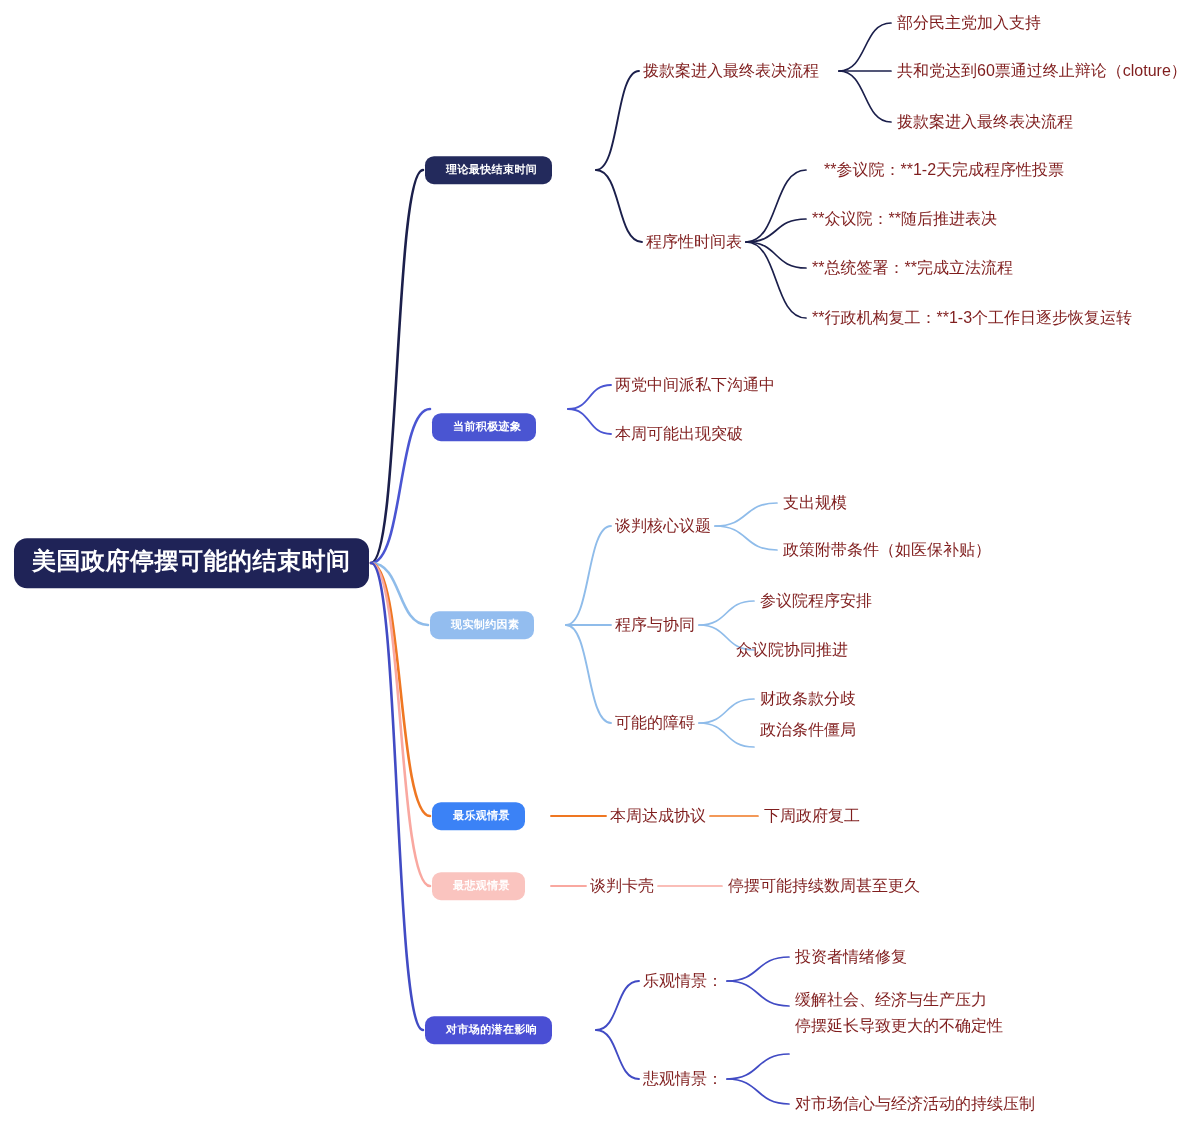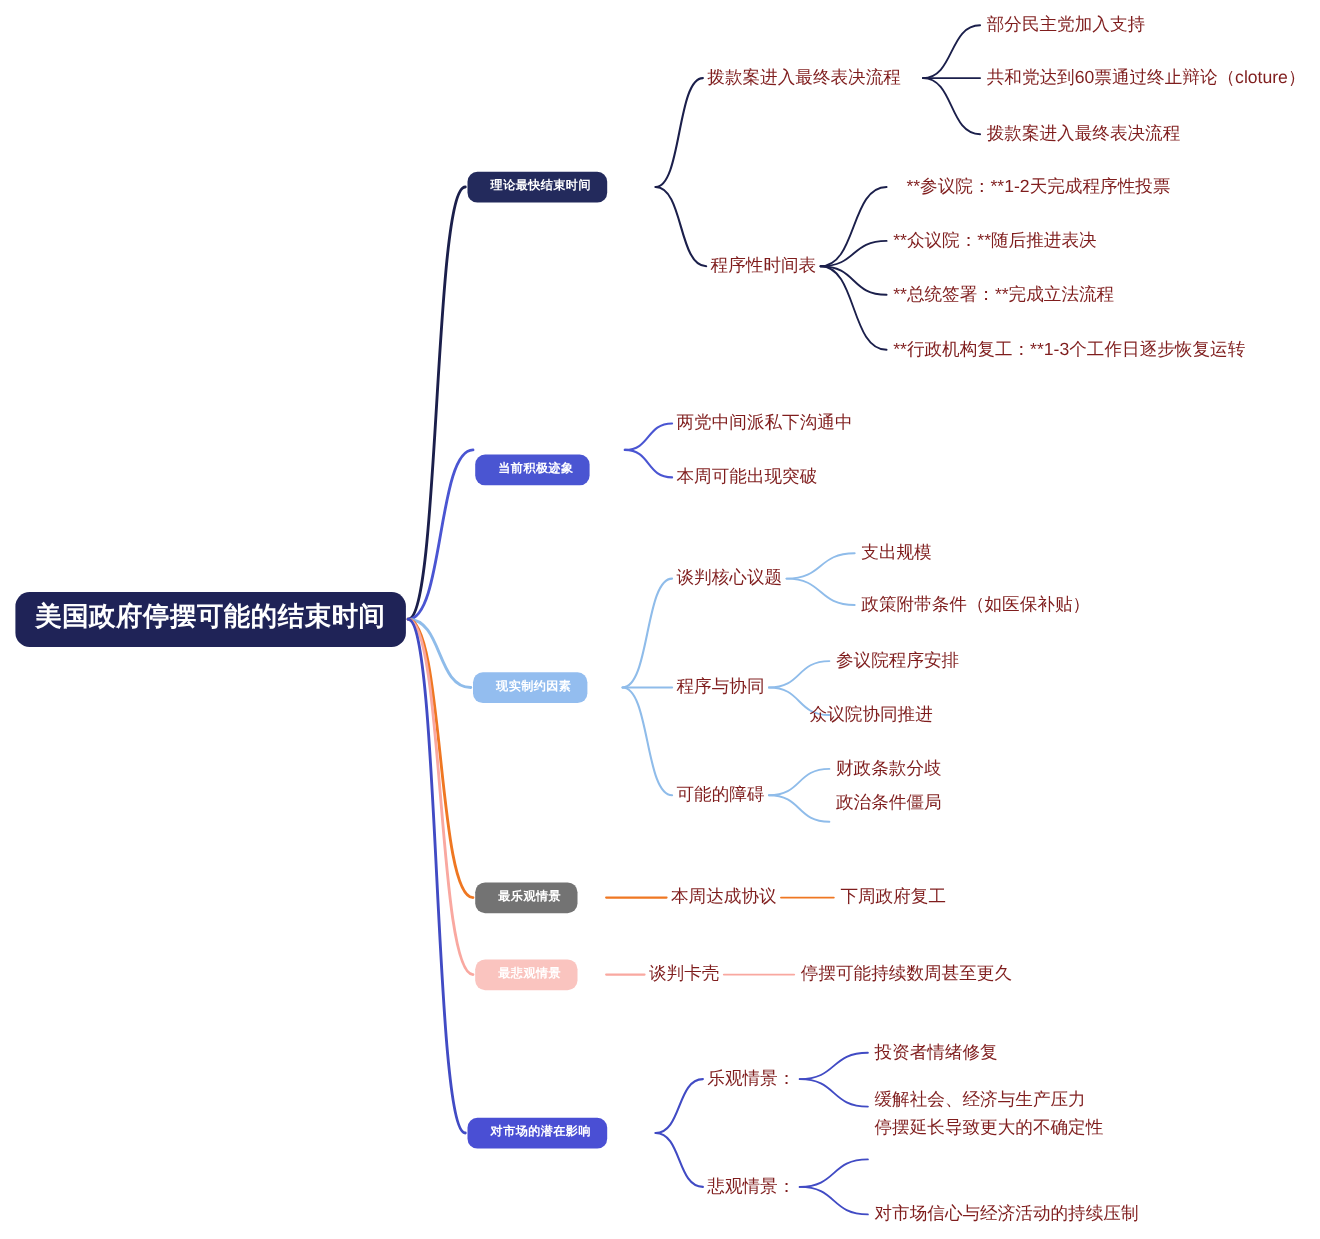--- a/index.html
+++ b/index.html
@@ -47,21 +47,21 @@
     font-size: 11px;
     font-weight: bold;
     letter-spacing: 0.4px;
     padding: 7px 15px 8px 21px;
     border-radius: 9px;
     line-height: 1.15;
   }
   .badge-navy   { background: #232a5c; }
   .badge-indigo { background: #4a55d2; }
   .badge-ltblue { background: #93bdef; }
-  .badge-orange { background: #737373; }
+  .badge-orange { background: #3b82f6; }
   .badge-pink   { background: #fac4bf; }
   .badge-violet { background: #4a4fd4; }
   
   .node-text {
     color: #7f1d1d;
     font-size: 16px;
     font-weight: 500;
     line-height: 1.2;
   }
   .node-text.lvl2 { font-size: 16px; }

